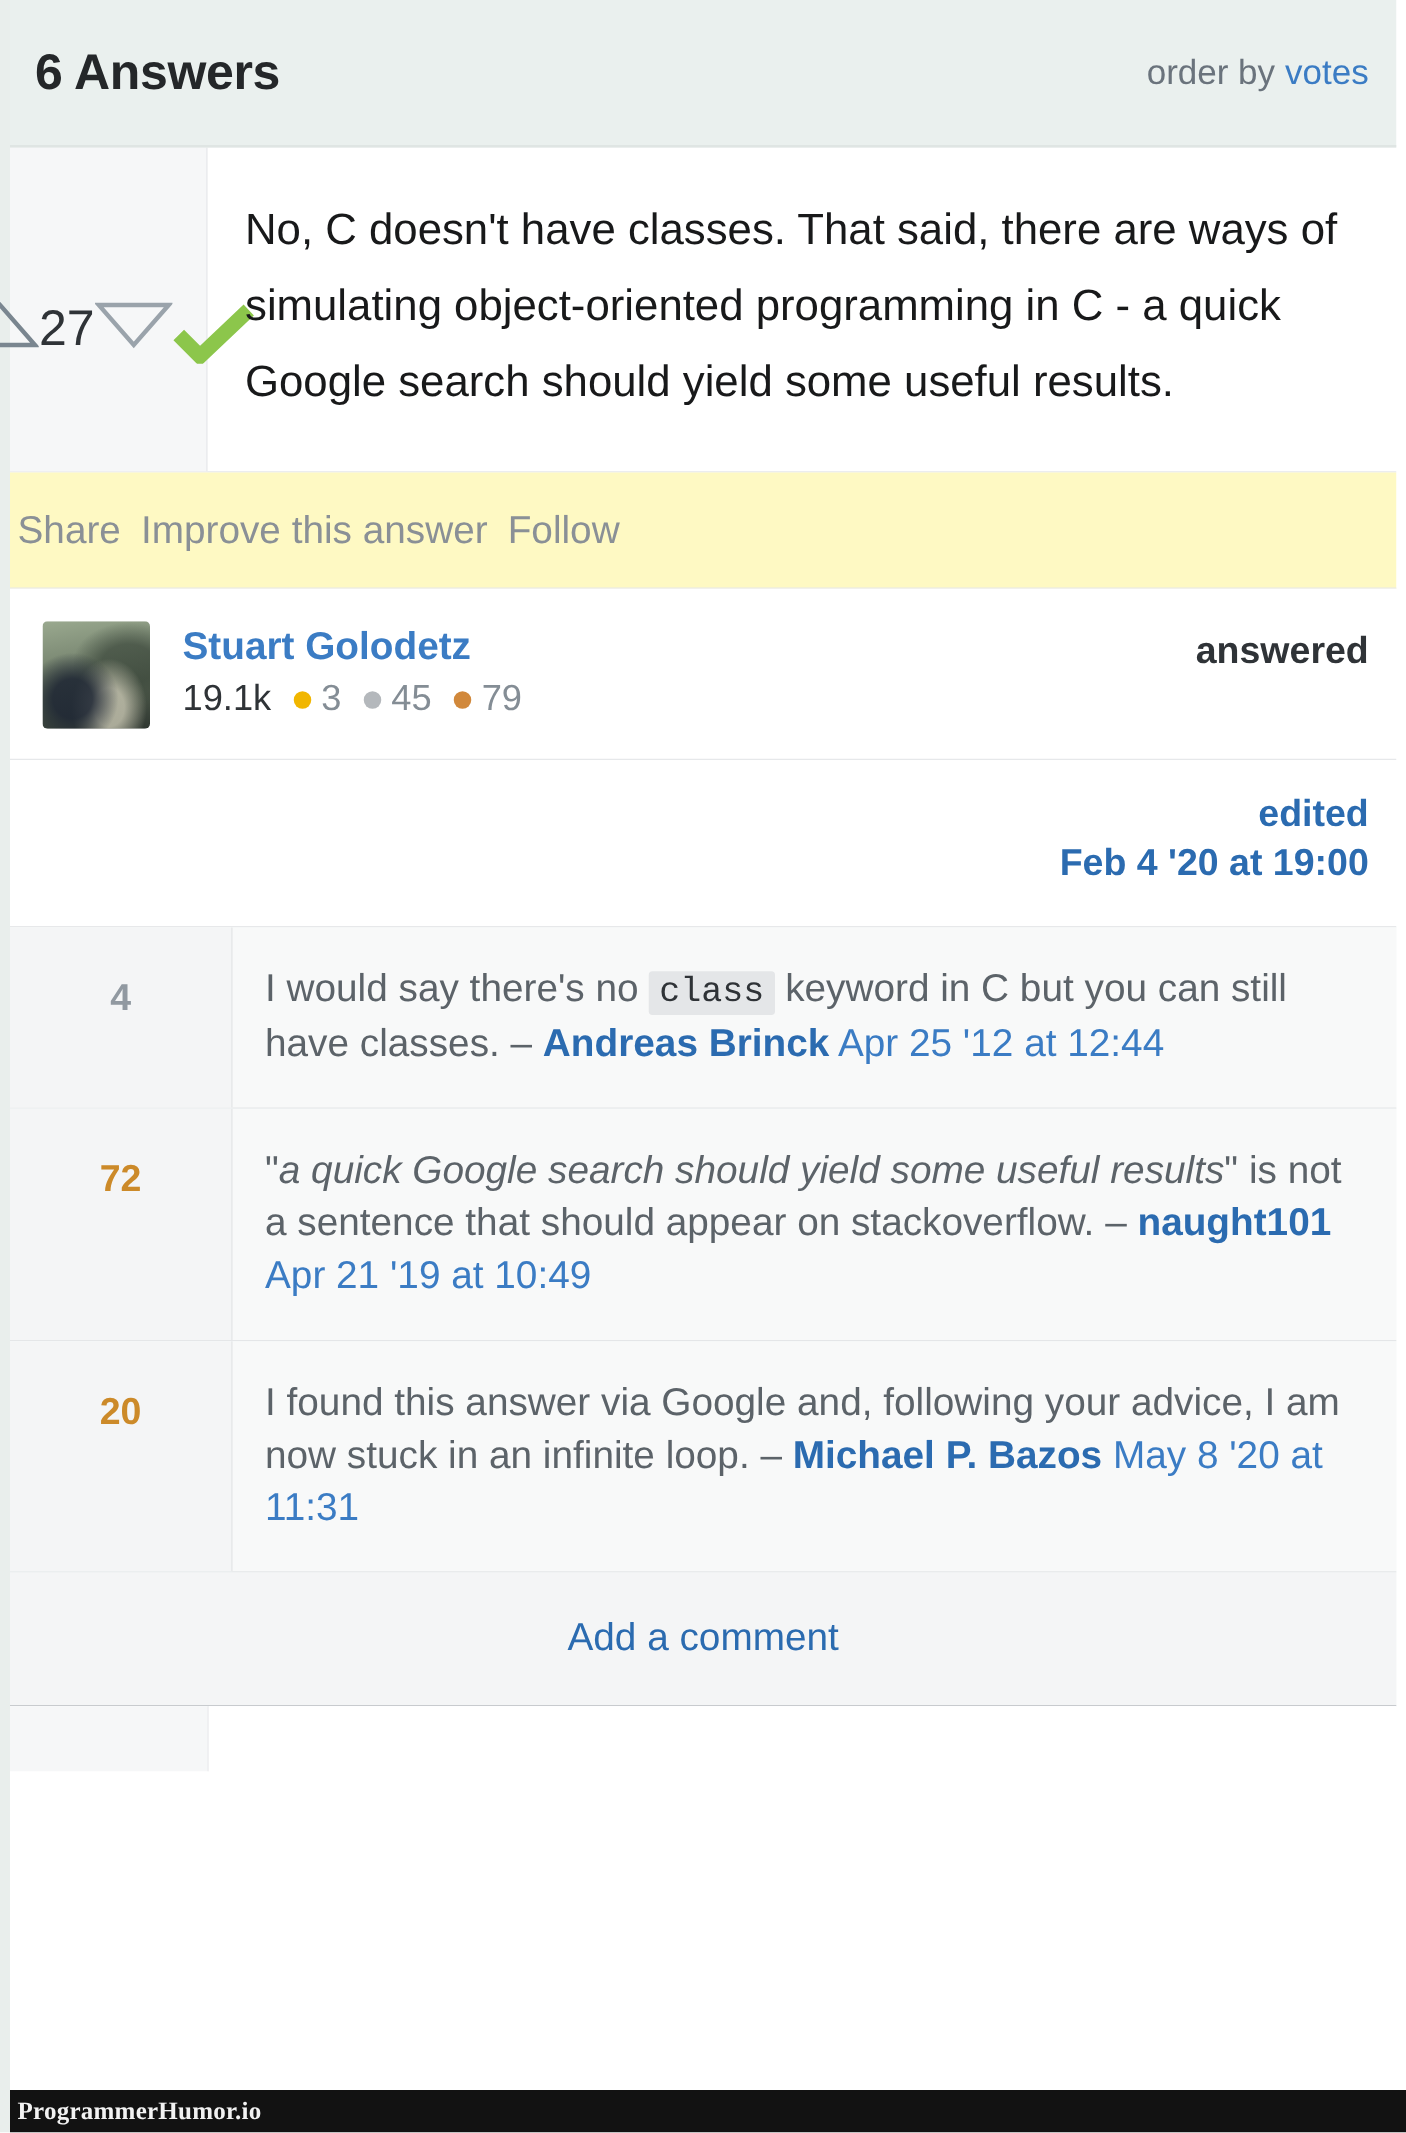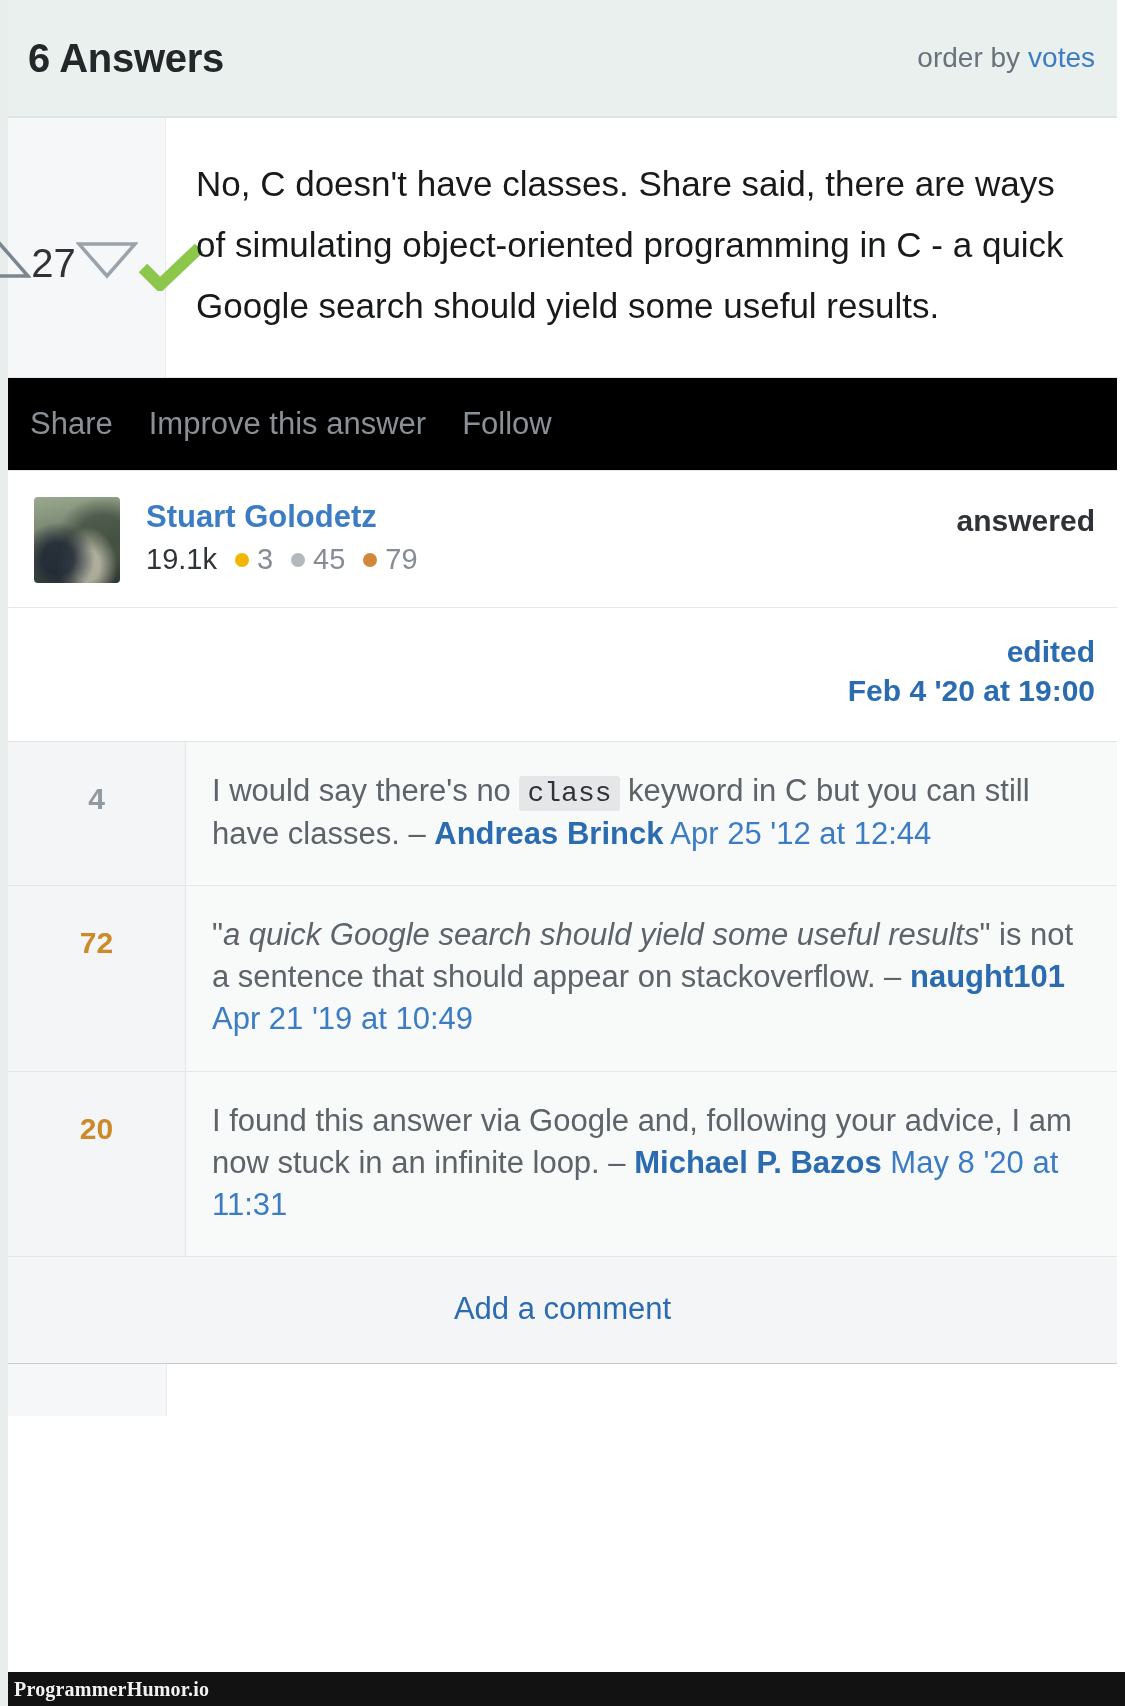--- a/index.html
+++ b/index.html
@@ -91,24 +91,24 @@
     line-height: 1.74;
     color: #18191a;
     margin: 0;
   }
 
   
   .actions-row {
     display: flex;
     align-items: center;
     height: 92px;
-    padding-left: 22px;
-    background: #000000;
+    padding-left: 6px;
+    background: #fef9c3;
     border-bottom: 1px solid #e6e8ea;
-    gap: 36px;
+    gap: 16px;
   }
   .action-link {
     font-size: 31px;
     color: #8a9096;
     white-space: nowrap;
   }
 
   
   .author-row {
     display: flex;
@@ -315,21 +315,21 @@
         </svg>
       </span>
       <span class="accepted-check">
         <svg width="66" height="48" viewBox="0 0 66 48" aria-hidden="true">
           <path d="M5 25 L22 42 L61 5" fill="none" stroke="#8cc64b" stroke-width="12" stroke-linecap="butt" stroke-linejoin="miter"></path>
         </svg>
       </span>
     </div>
 
     <div class="answer-body">
-      <p class="answer-text">No, C doesn't have classes. Share said, there are ways of simulating object-oriented programming in C - a quick Google search should yield some useful results.</p>
+      <p class="answer-text">No, C doesn't have classes. That said, there are ways of simulating object-oriented programming in C - a quick Google search should yield some useful results.</p>
     </div>
   </div>
 
   <div class="actions-row">
     <span class="action-link">Share</span>
     <span class="action-link">Improve this answer</span>
     <span class="action-link">Follow</span>
   </div>
 
   <div class="author-row">

